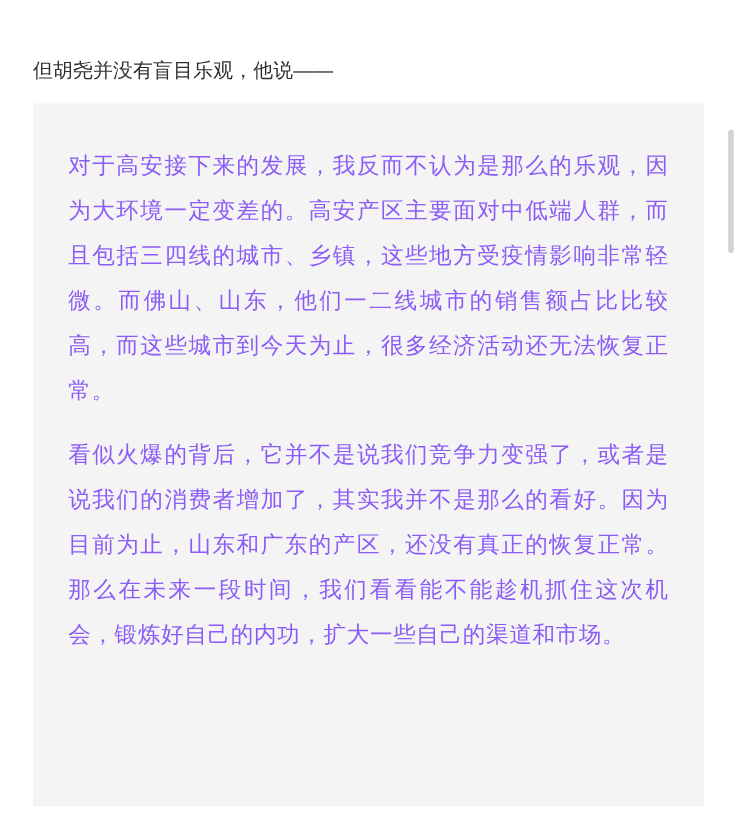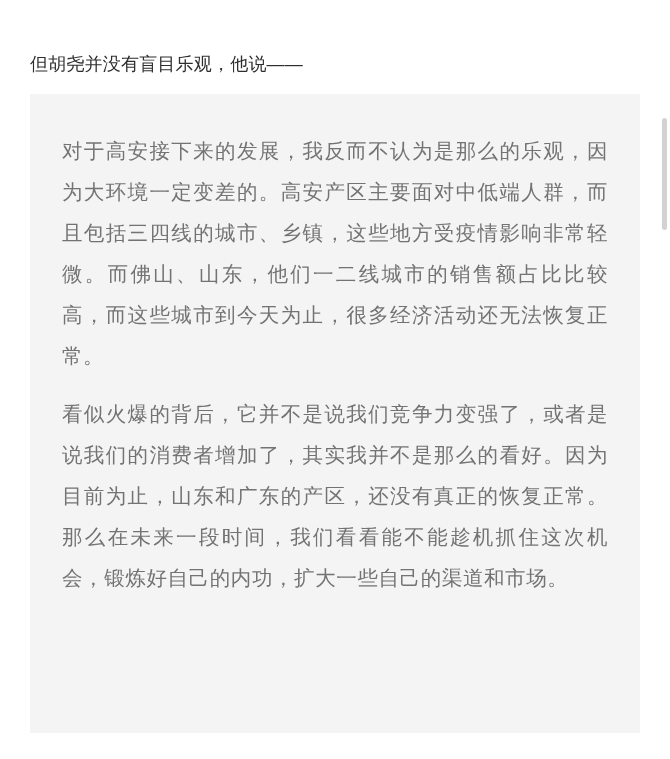--- a/index.html
+++ b/index.html
@@ -40,21 +40,21 @@
     top: 94px;
     width: 610px;
     height: 640px;
     background: #f4f4f4;
     box-sizing: border-box;
     padding: 36px 32px 24px 32px;
   }
   .quote-para {
     font-size: 20.5px;
     line-height: 41px;
-    color: #737373;
+    color: #8b5cf6;
     letter-spacing: 0.6px;
     text-align: justify;
     text-justify: inter-ideograph;
     margin: 0 0 18px 0;
   }
   .quote-para:last-child {
     margin-bottom: 0;
     font-family: Liberation Serif, serif;
   }
   .scrollbar-track {

